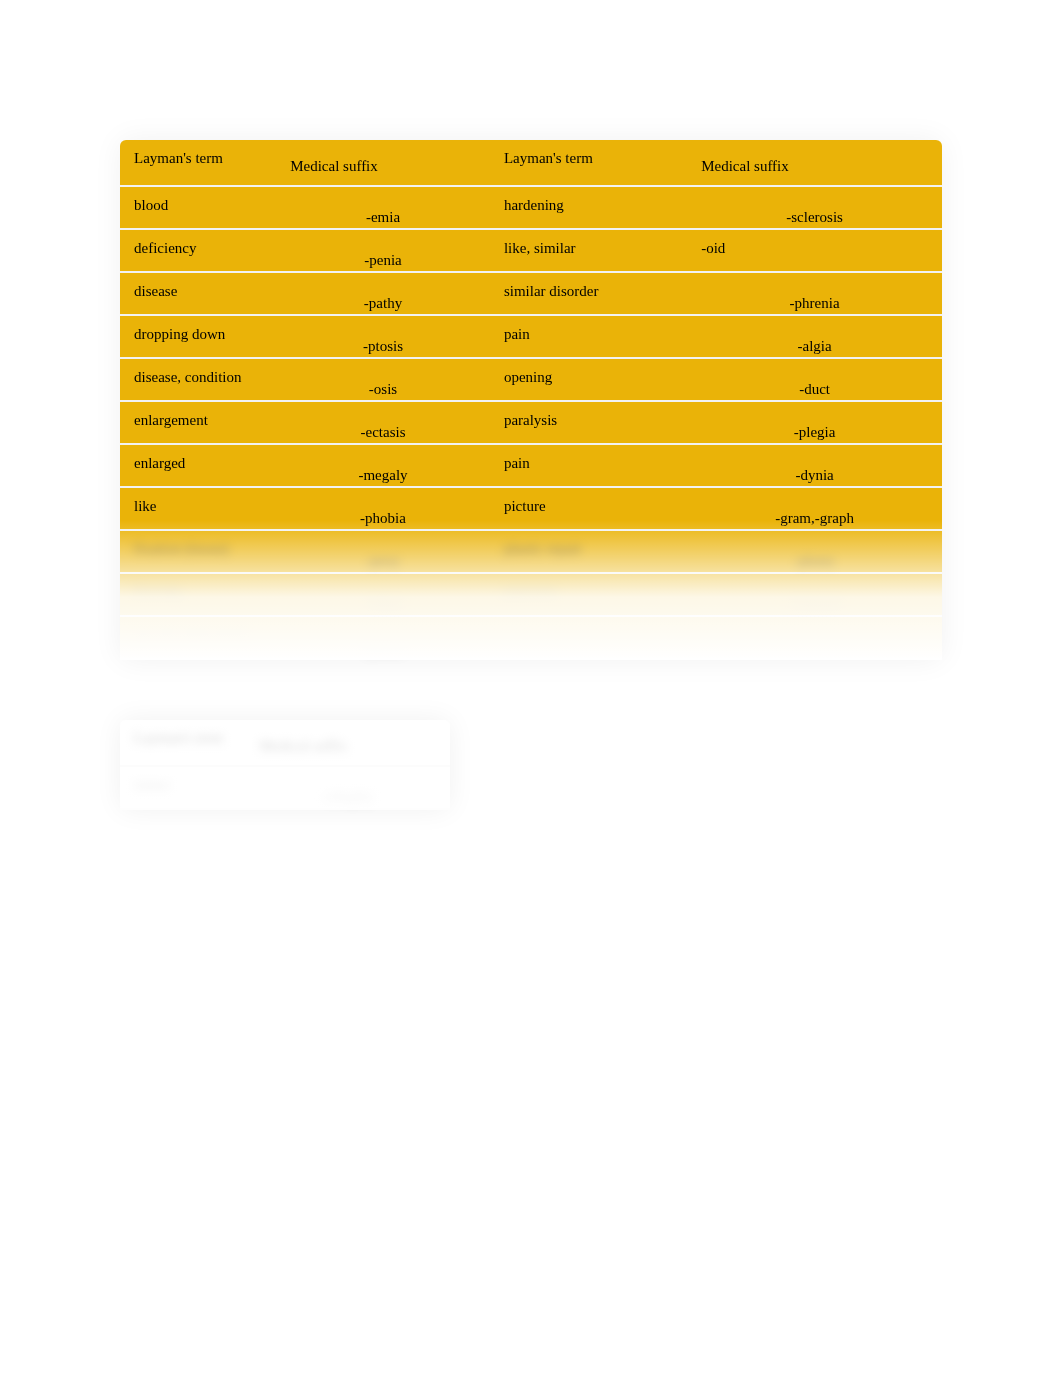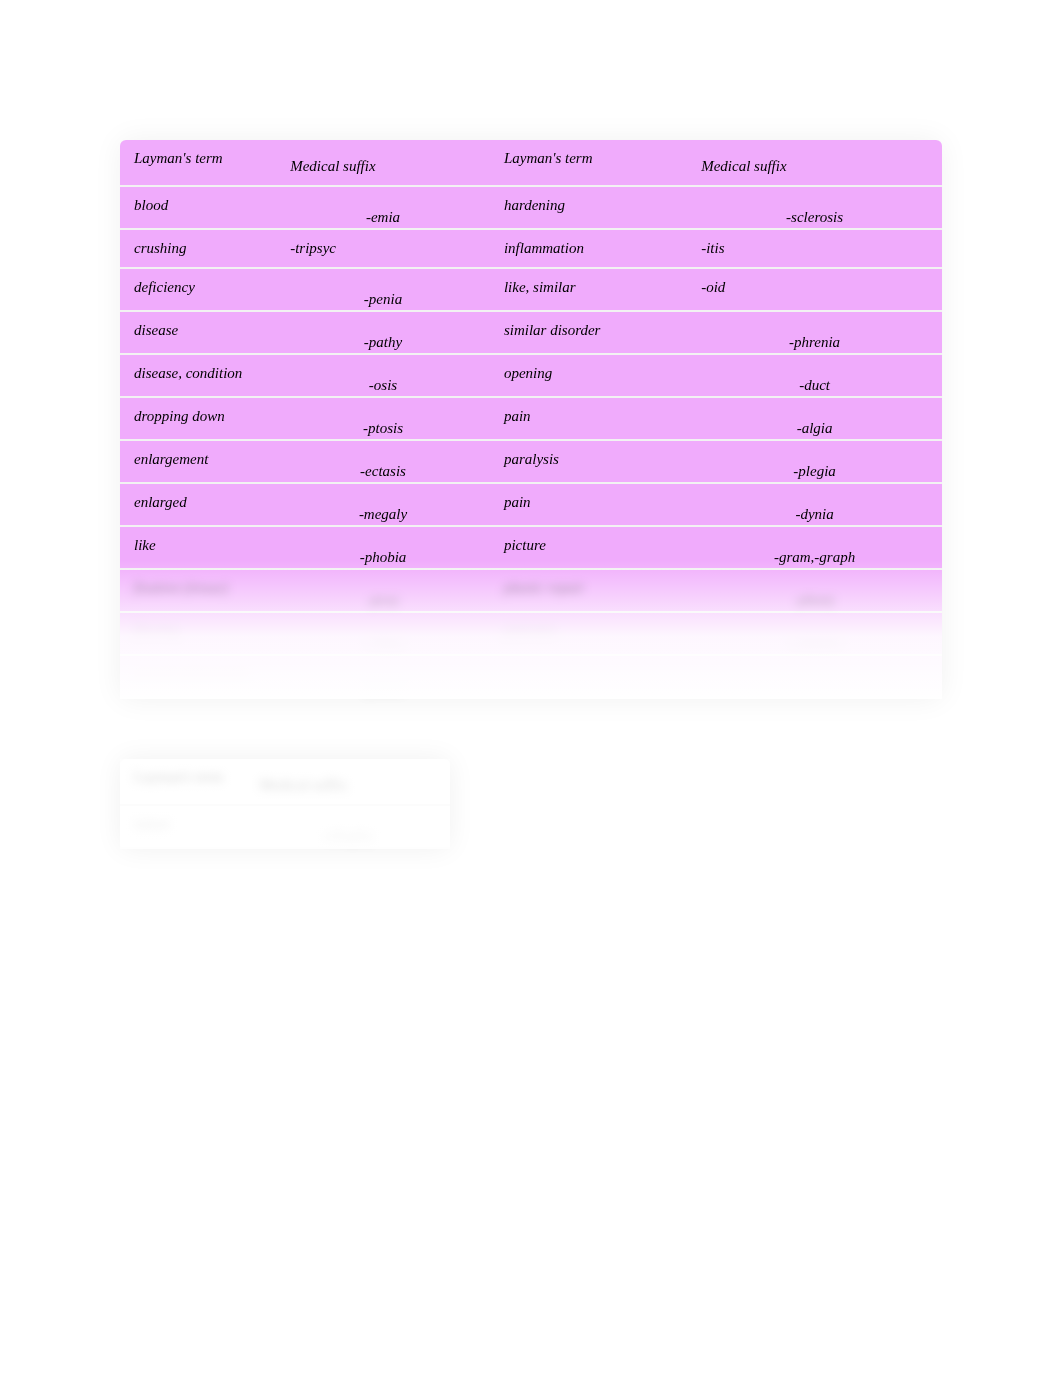--- a/index.html
+++ b/index.html
@@ -12,23 +12,22 @@
       font-family: Georgia, 'Times New Roman', serif;
       font-size: 15px;
       color: #000;
       width: 1062px;
       padding: 140px 120px 60px 120px;
     }
     .table-wrap {
       position: relative;
       border-radius: 6px;
       box-shadow: 0 0 30px rgba(0,0,0,0.06);
-      background: #f0abfc;
+      background: #eab308;
       margin-bottom: 60px;
-      font-style: italic;
     }
     table {
       width: 100%;
       border-collapse: collapse;
       table-layout: fixed;
     }
     th, td {
       text-align: left;
       vertical-align: top;
       padding: 10px 14px 10px 14px;
@@ -103,48 +102,42 @@
     </thead>
     <tbody>
 
     <tr>
           <td><span>blood</span></td>
           <td class="vbase"><span>-emia</span></td>
           <td><span>hardening</span></td>
           <td class="vbase"><span>-sclerosis</span></td>
         </tr>
         <tr>
-          <td><span>crushing</span></td>
-          <td><span>-tripsyc</span></td>
-          <td><span>inflammation</span></td>
-          <td><span>-itis</span></td>
-        </tr>
-        <tr>
           <td><span>deficiency</span></td>
           <td class="vbase"><span>-penia</span></td>
           <td><span>like, similar</span></td>
           <td><span>-oid</span></td>
         </tr>
         <tr>
           <td><span>disease</span></td>
           <td class="vbase"><span>-pathy</span></td>
           <td><span>similar disorder</span></td>
           <td class="vbase"><span>-phrenia</span></td>
         </tr>
         <tr>
+          <td><span>dropping down</span></td>
+          <td class="vbase"><span>-ptosis</span></td>
+          <td><span>pain</span></td>
+          <td class="vbase"><span>-algia</span></td>
+        </tr>
+        <tr>
           <td><span>disease, condition</span></td>
           <td class="vbase"><span>-osis</span></td>
           <td><span>opening</span></td>
           <td class="vbase"><span>-duct</span></td>
-        </tr>
-        <tr>
-          <td><span>dropping down</span></td>
-          <td class="vbase"><span>-ptosis</span></td>
-          <td><span>pain</span></td>
-          <td class="vbase"><span>-algia</span></td>
         </tr>
         <tr>
           <td><span>enlargement</span></td>
           <td class="vbase"><span>-ectasis</span></td>
           <td><span>paralysis</span></td>
           <td class="vbase"><span>-plegia</span></td>
         </tr>
         <tr>
           <td><span>enlarged</span></td>
           <td class="vbase"><span>-megaly</span></td>

